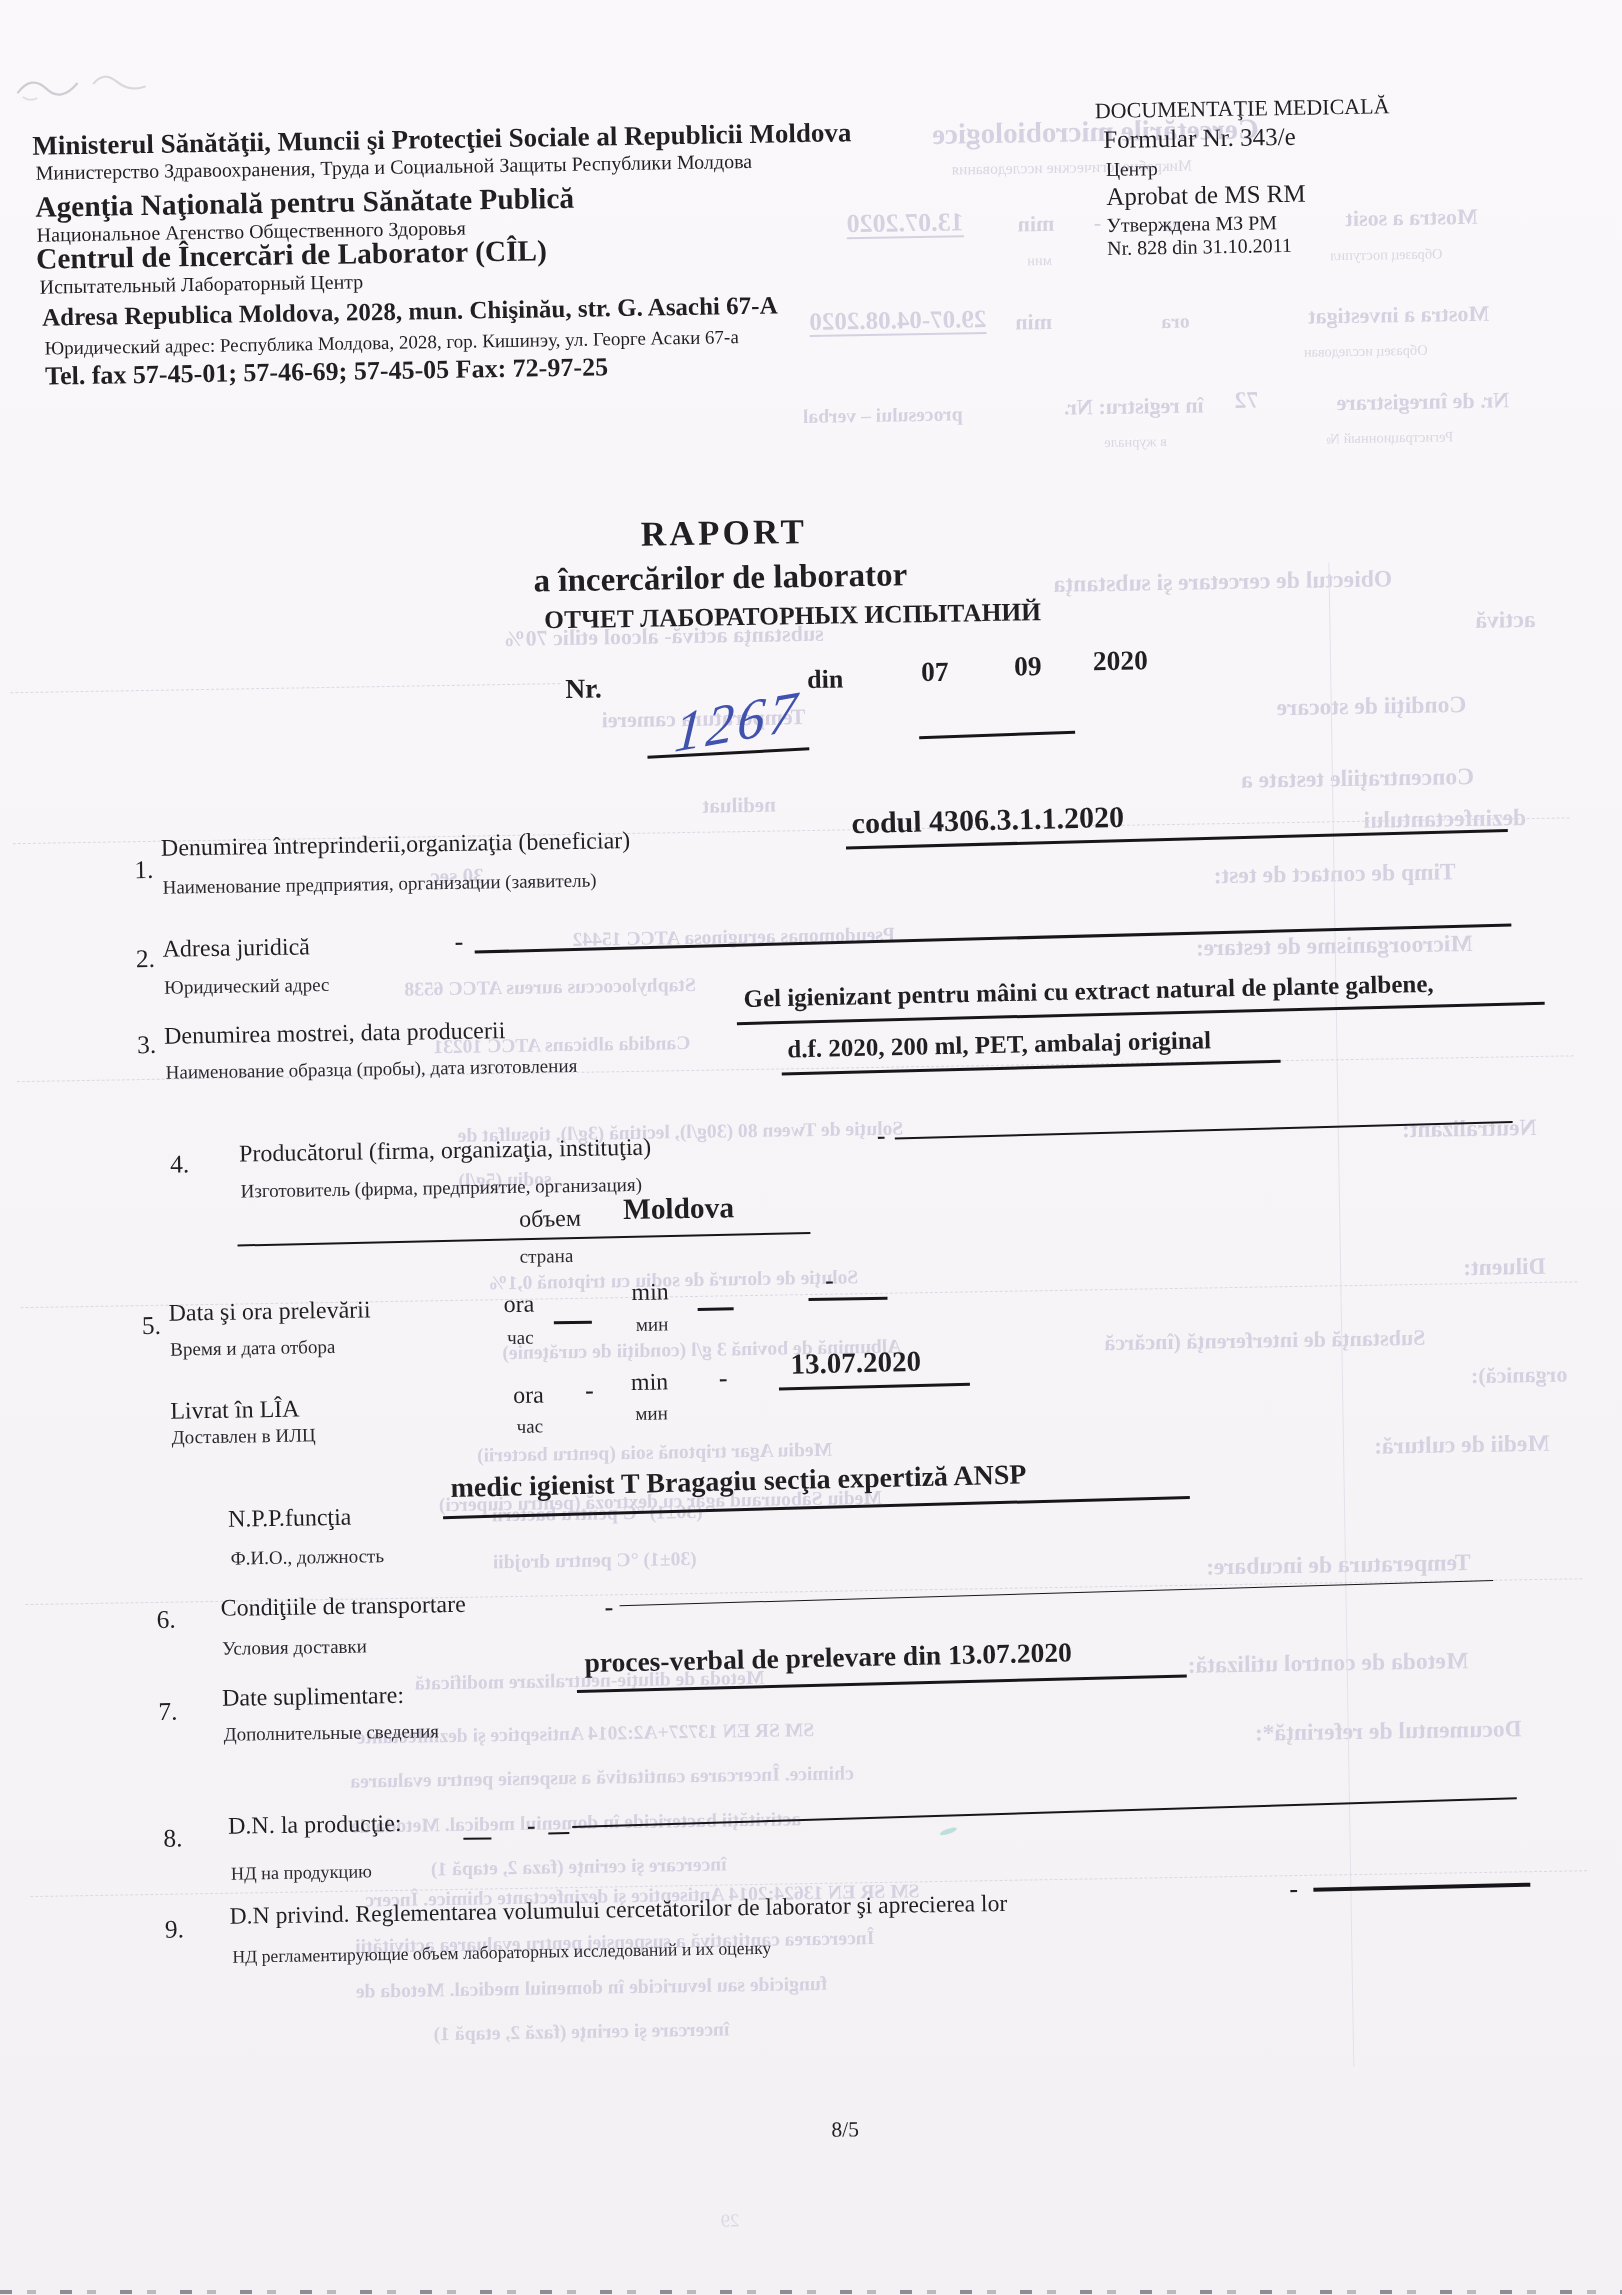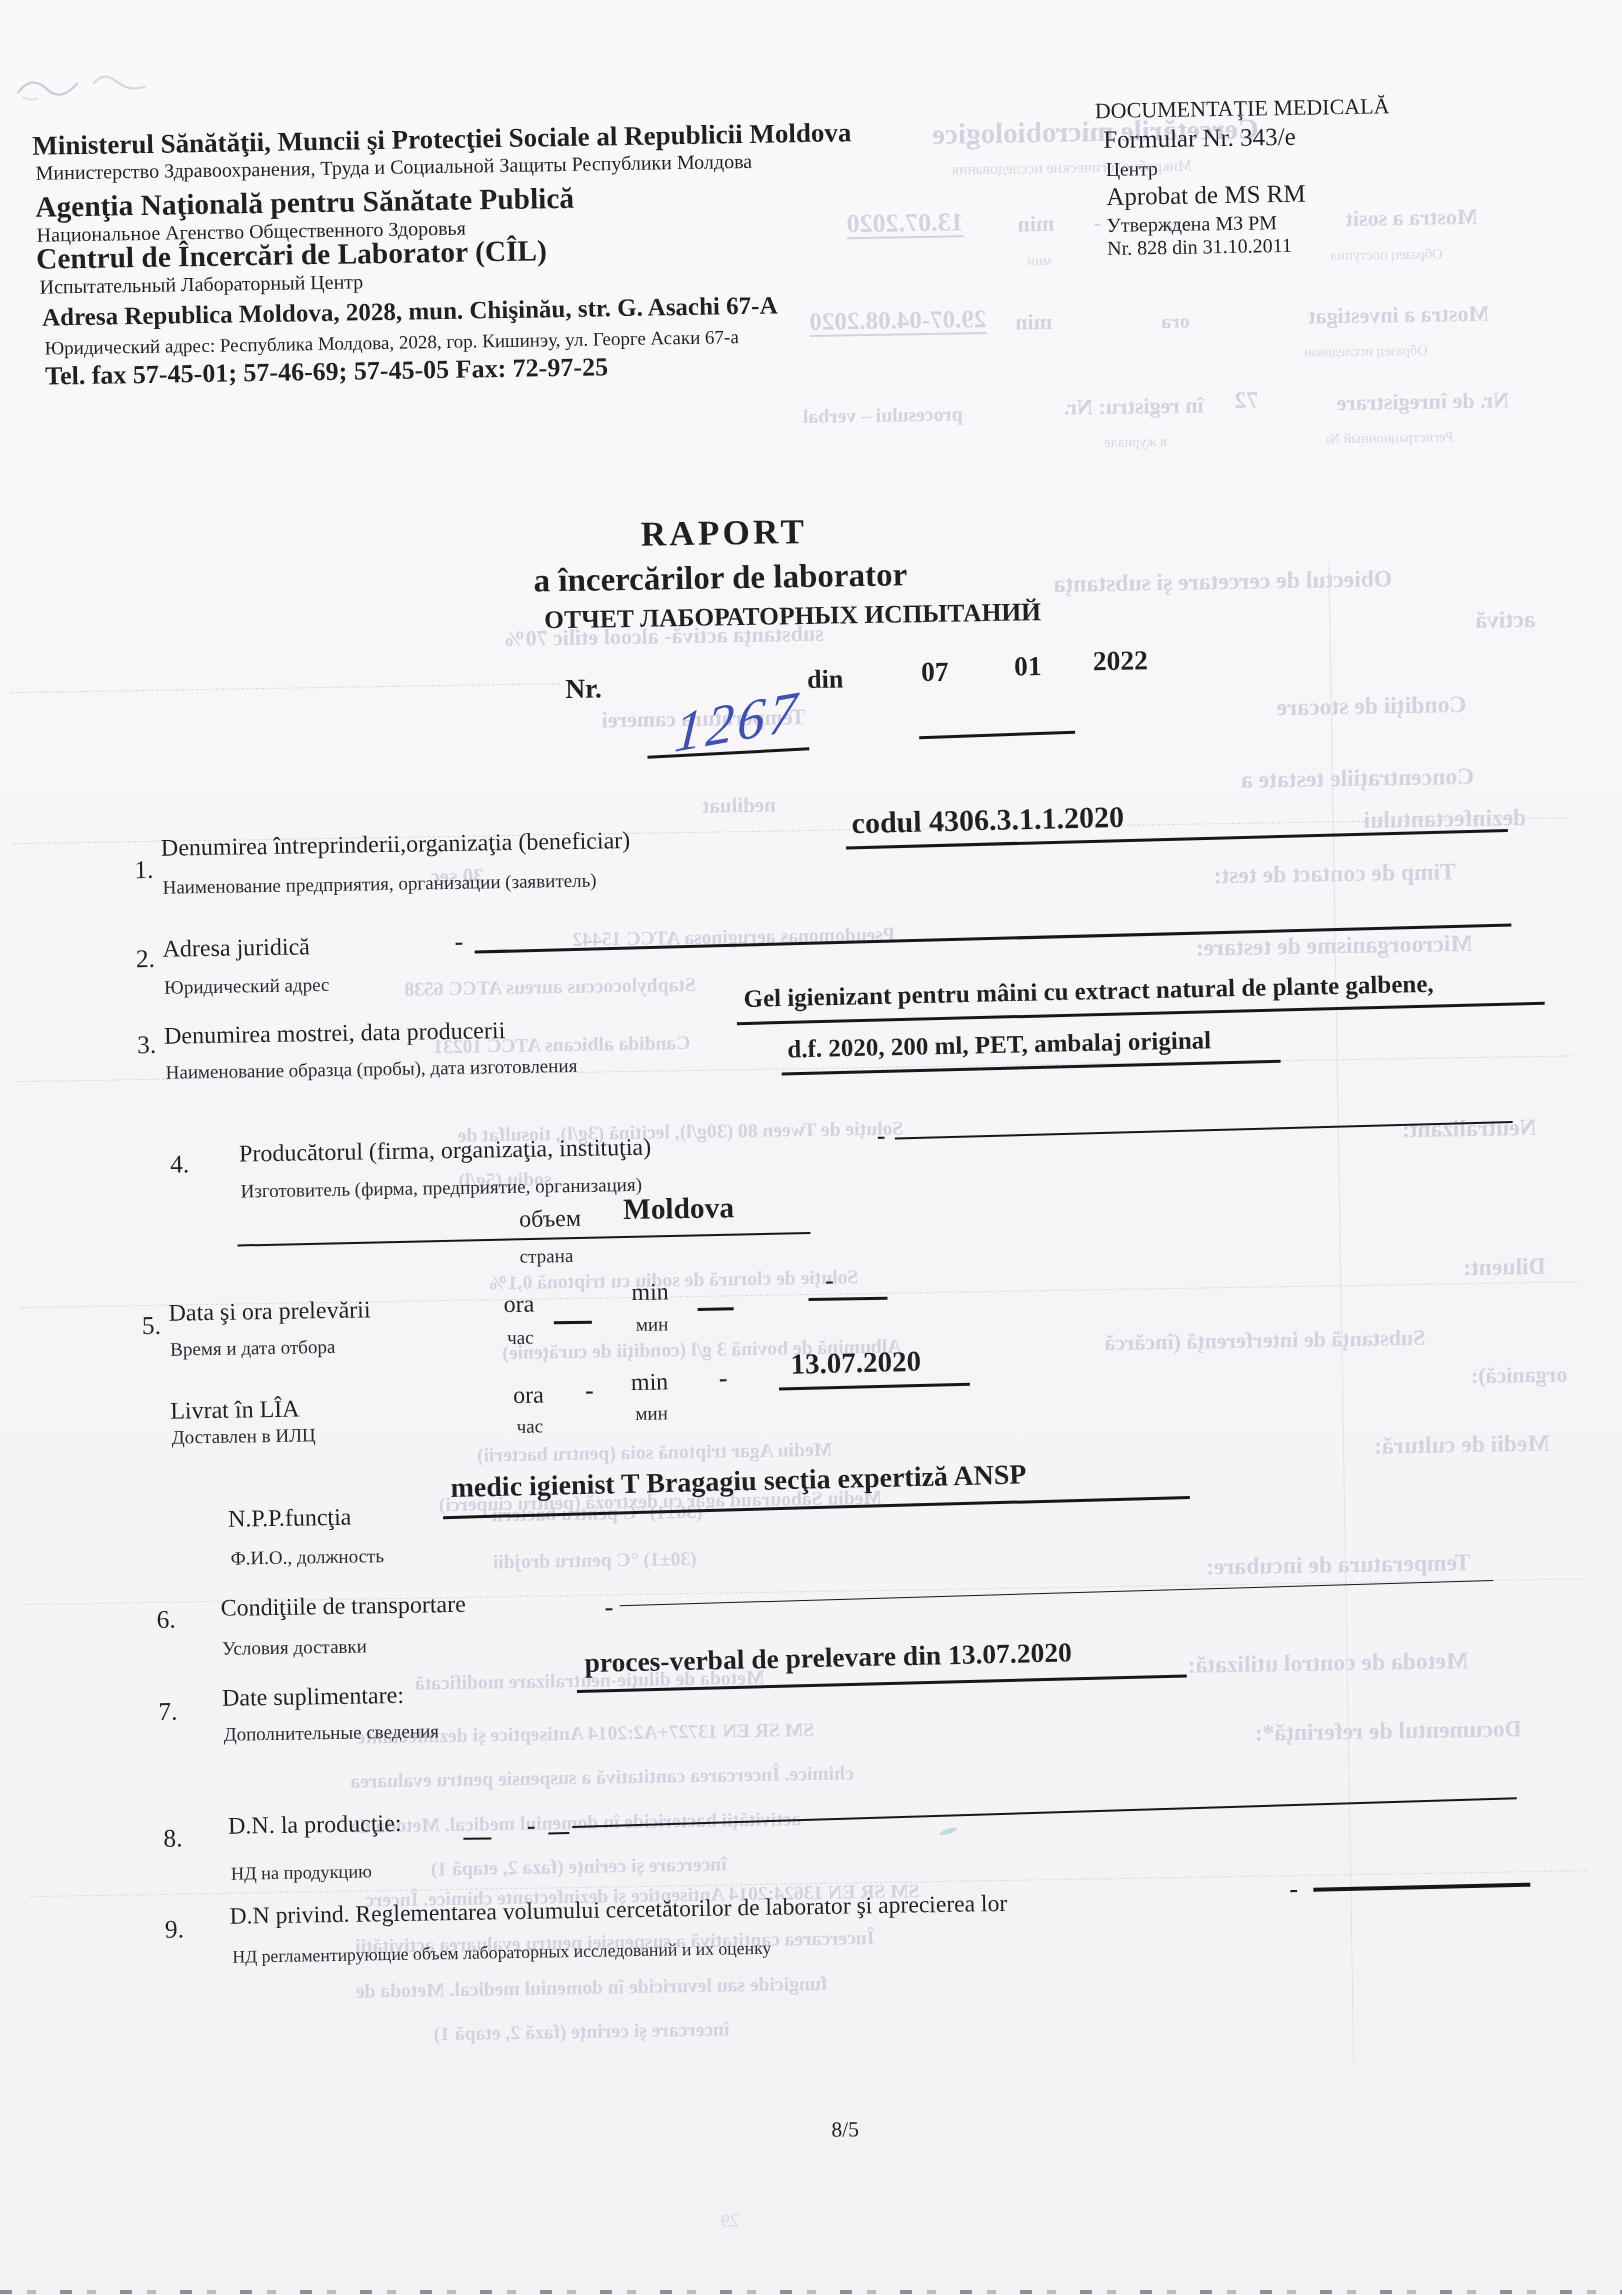--- a/index.html
+++ b/index.html
@@ -135,22 +135,22 @@
 
     <div class="abs b" style="left:651px;top:512px;font-size:35px;letter-spacing:3.3px;">RAPORT</div>
     <div class="abs b" style="left:543px;top:558px;font-size:33px;">a încercărilor  de  laborator</div>
     <div class="abs b" style="left:553px;top:601px;font-size:25.5px;">ОТЧЕТ  ЛАБОРАТОРНЫХ  ИСПЫТАНИЙ</div>
 
     <div class="abs b" style="left:573px;top:669px;font-size:27.5px;">Nr.</div>
     <div class="abs hand" style="left:681px;top:688px;">1267</div>
     <div class="rule" style="left:654px;top:753px;width:162px;transform:rotate(-2deg);"></div>
     <div class="abs b" style="left:815px;top:665px;font-size:26px;">din</div>
     <div class="abs b" style="left:929px;top:658px;font-size:27.5px;">07</div>
-    <div class="abs b" style="left:1022px;top:654px;font-size:27.5px;">01</div>
-    <div class="abs b" style="left:1101px;top:650px;font-size:27.5px;">2022</div>
+    <div class="abs b" style="left:1022px;top:654px;font-size:27.5px;">09</div>
+    <div class="abs b" style="left:1101px;top:650px;font-size:27.5px;">2020</div>
     <div class="rule" style="left:926px;top:738px;width:156px;transform:rotate(-1deg);"></div>
 
     <div class="abs num" style="left:139px;top:844px;">1.</div>
     <div class="abs lro" style="left:166px;top:824px;">Denumirea întreprinderii,organizaţia (beneficiar)</div>
     <div class="abs lru" style="left:167px;top:866px;">Наименование предприятия, организации (заявитель)</div>
     <div class="abs b" style="left:857px;top:806px;font-size:30px;transform:rotate(-0.4deg);">codul 4306.3.1.1.2020</div>
     <div class="rule" style="left:851px;top:847px;width:662px;height:3.3px;transform:rotate(-0.55deg);"></div>
 
     <div class="abs num" style="left:139px;top:933px;">2.</div>
     <div class="abs lro" style="left:166px;top:925px;">Adresa juridică</div>

